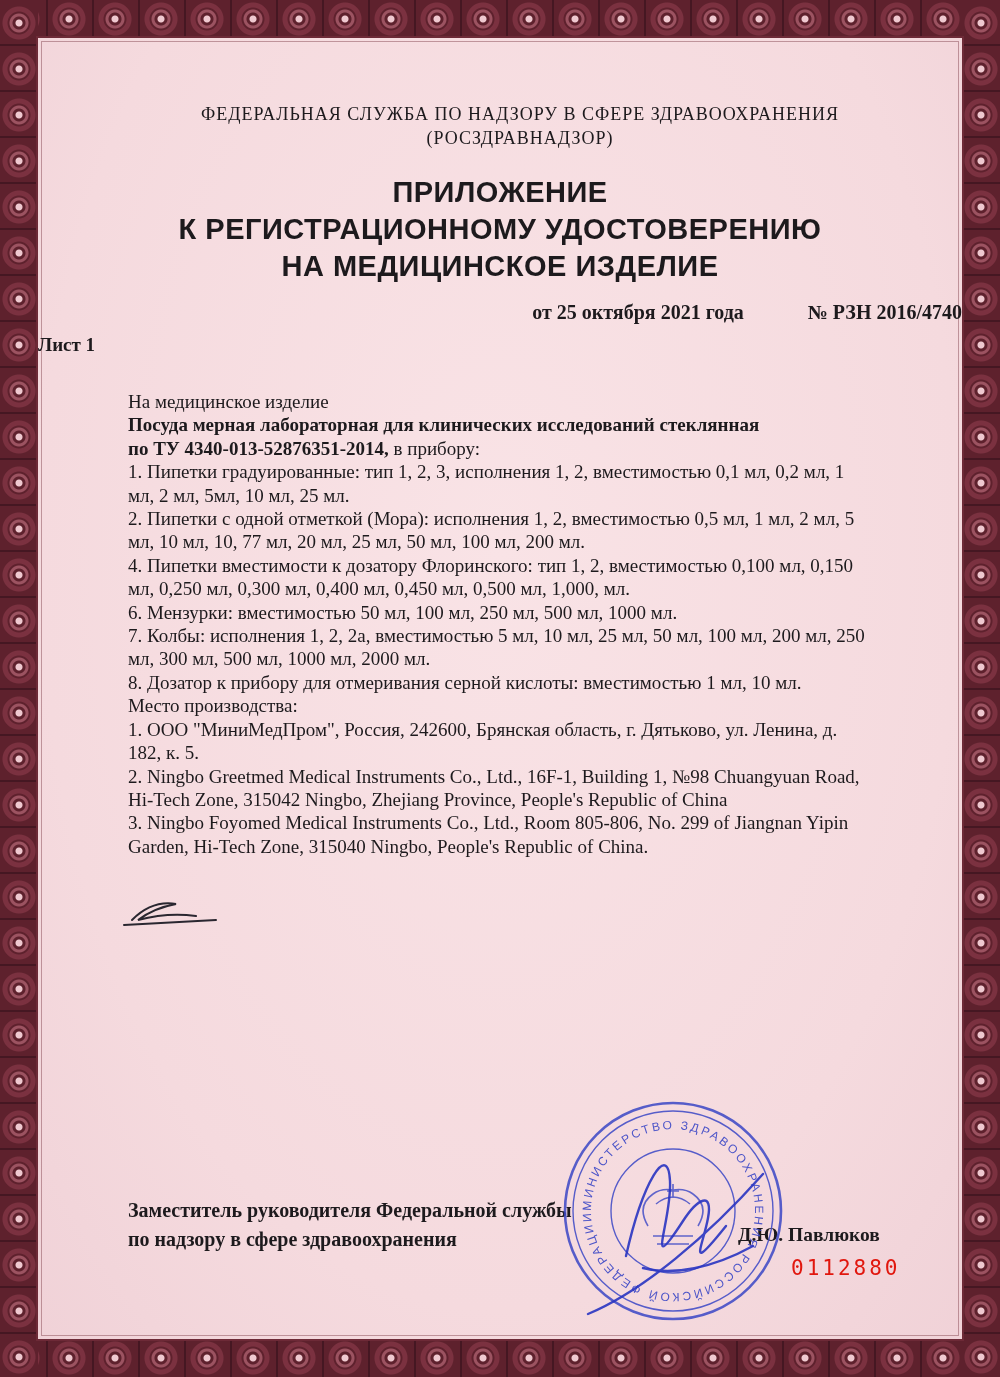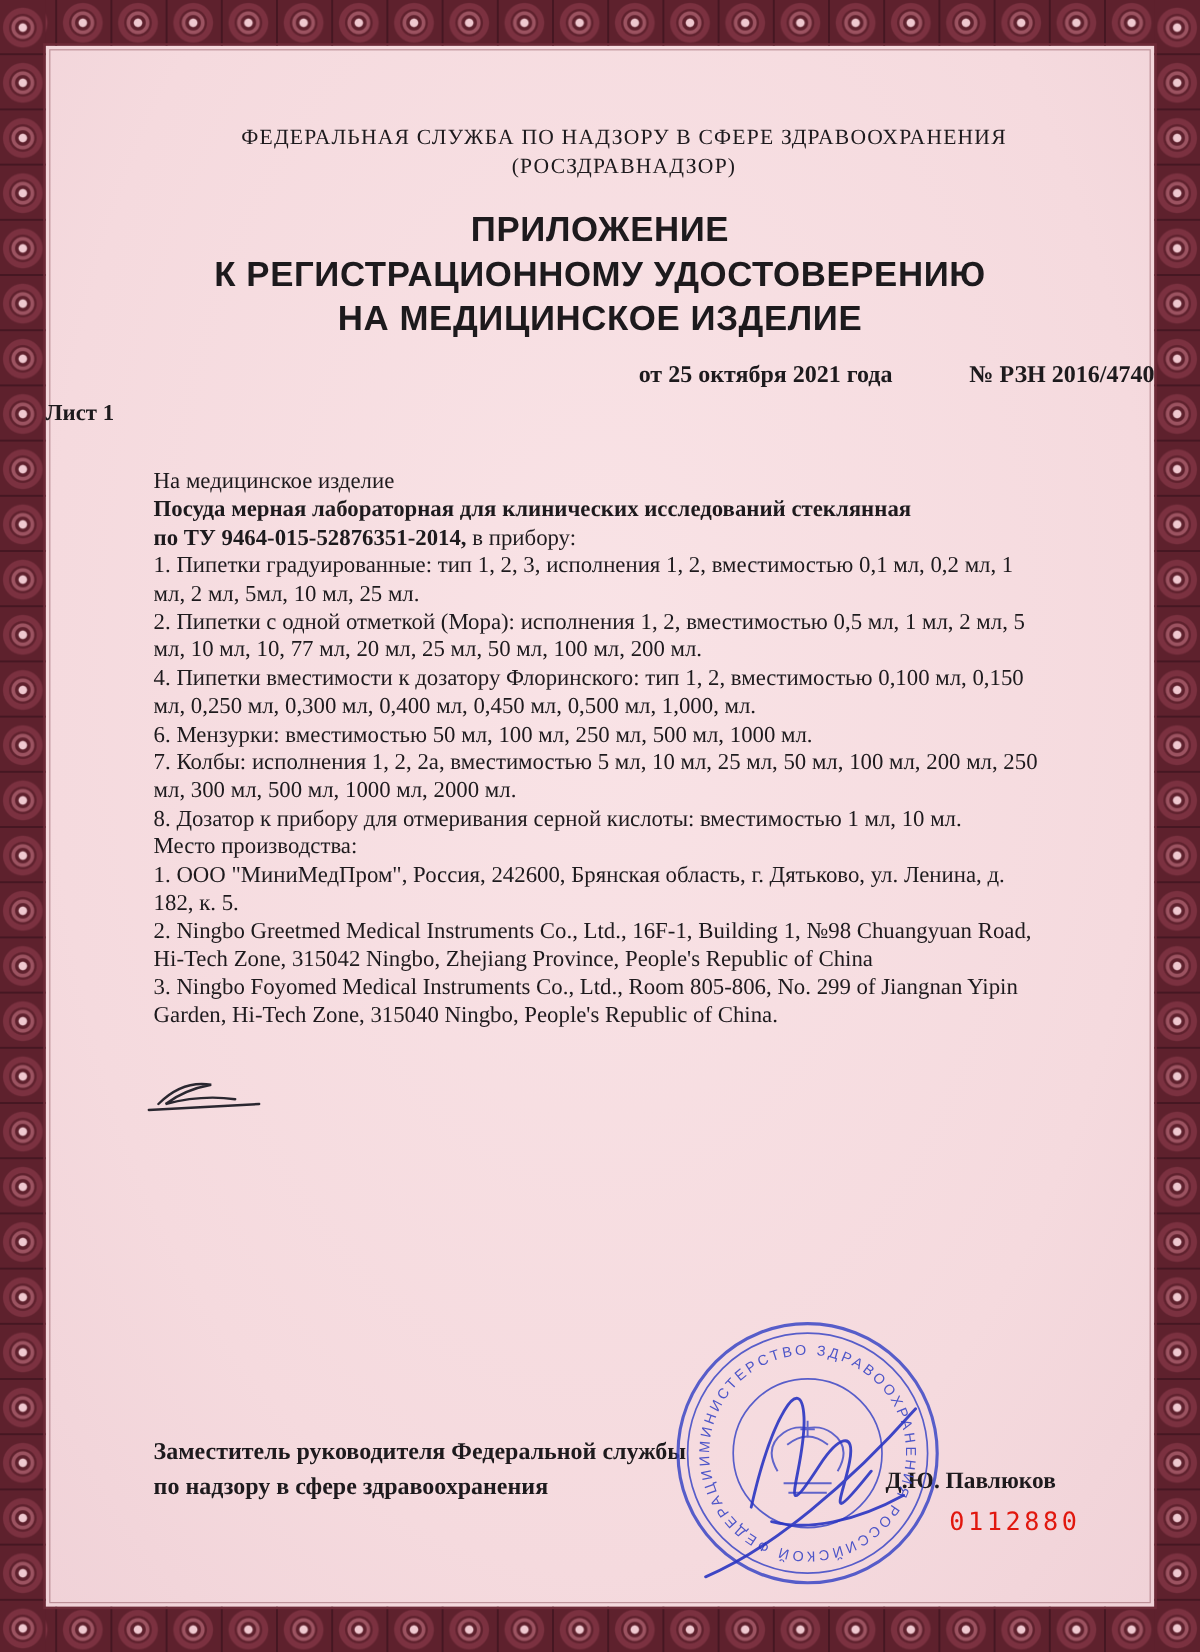--- a/index.html
+++ b/index.html
@@ -82,21 +82,21 @@
     <div class="date-row">
       <span>от  25 октября 2021 года</span>
       <span>№  РЗН 2016/4740</span>
     </div>
 
     <div class="sheet">Лист  1</div>
 
     <div class="body">
       <p>На медицинское изделие</p>
       <p class="bold">Посуда мерная лабораторная для клинических исследований стеклянная</p>
-      <p><b>по ТУ 9464-015-52876351-2014,</b><span> в прибору:</span></p>
+      <p><b>по ТУ 4340-013-52876351-2014,</b><span> в прибору:</span></p>
       <p>1. Пипетки градуированные: тип 1, 2, 3, исполнения 1, 2, вместимостью 0,1 мл, 0,2 мл, 1 мл, 2 мл, 5мл, 10 мл, 25 мл.</p>
       <p>2. Пипетки с одной отметкой (Мора): исполнения 1, 2, вместимостью 0,5 мл, 1 мл, 2 мл, 5 мл, 10 мл, 10, 77 мл, 20 мл, 25 мл, 50 мл, 100 мл, 200 мл.</p>
       <p>4. Пипетки вместимости к дозатору Флоринского: тип 1, 2, вместимостью 0,100 мл, 0,150 мл, 0,250 мл, 0,300 мл, 0,400 мл, 0,450 мл, 0,500 мл, 1,000, мл.</p>
       <p>6. Мензурки: вместимостью 50 мл, 100 мл, 250 мл, 500 мл, 1000 мл.</p>
       <p>7. Колбы: исполнения 1, 2, 2а, вместимостью 5 мл, 10 мл, 25 мл, 50 мл, 100 мл, 200 мл, 250 мл, 300 мл, 500 мл, 1000 мл, 2000 мл.</p>
       <p>8. Дозатор к прибору для отмеривания серной кислоты: вместимостью 1 мл, 10 мл.</p>
       <p>Место производства:</p>
       <p>1. ООО "МиниМедПром", Россия, 242600, Брянская область, г. Дятьково, ул. Ленина, д. 182, к. 5.</p>
       <p>2. Ningbo Greetmed Medical Instruments Co., Ltd., 16F-1, Building 1, №98 Chuangyuan Road, Hi-Tech Zone, 315042 Ningbo, Zhejiang Province, People's Republic of China</p>
       <p>3. Ningbo Foyomed Medical Instruments Co., Ltd., Room 805-806, No. 299 of Jiangnan Yipin Garden, Hi-Tech Zone, 315040 Ningbo, People's Republic of China.</p>

